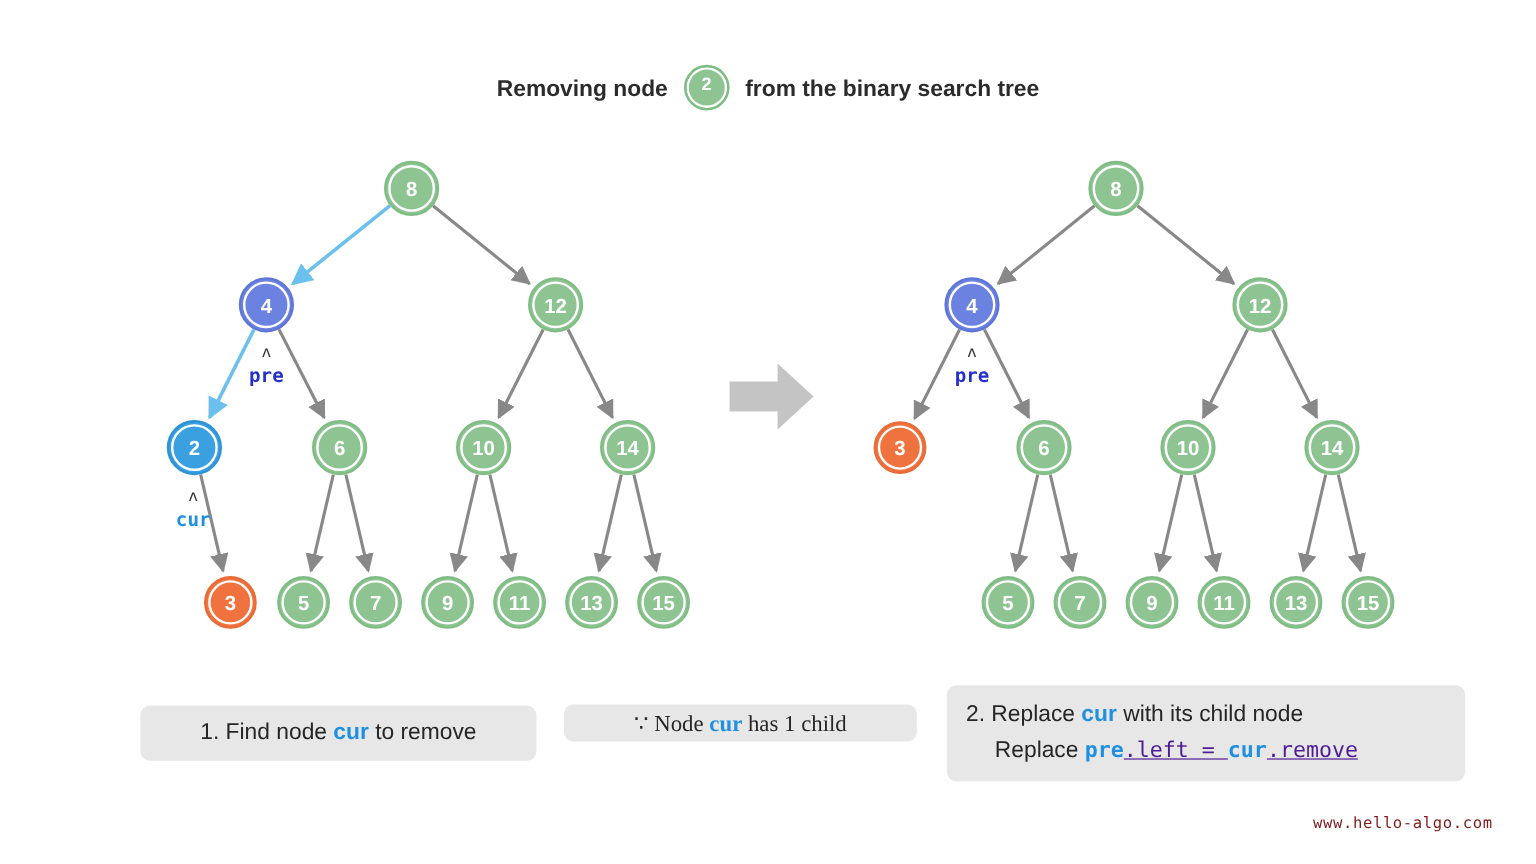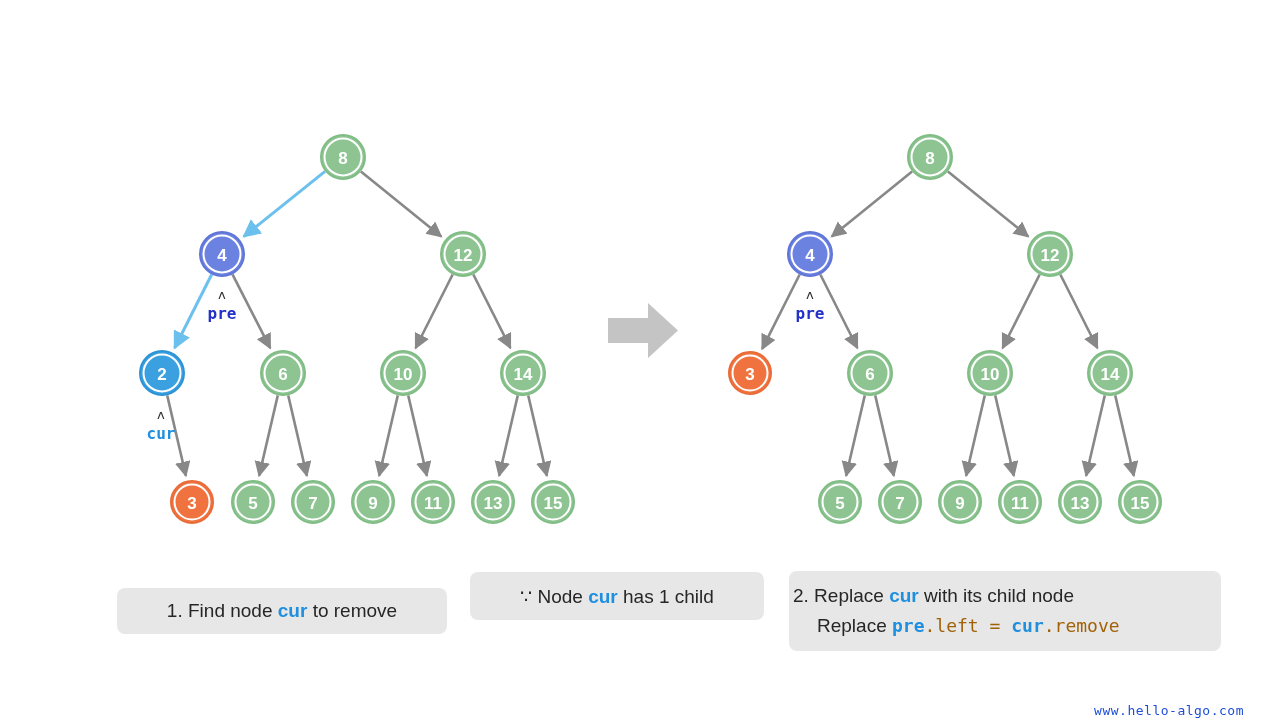--- a/index.html
+++ b/index.html
@@ -54,47 +54,52 @@
     position:absolute;
     background:#e7e7e7;border-radius:8px;
     color:#262626;
     display:flex;align-items:center;justify-content:center;
     font-size:19px;
     white-space:nowrap;
   }
   .capbox .kw{color:#1f8fe0;font-weight:bold;}
   .capbox .mono{
     font-family:"DejaVu Sans Mono","Liberation Mono",monospace;
-    color:#a16207;font-size:18px;
+    color:#4c1d95;font-size:18px;text-decoration:underline;
   }
   .capbox .kwm{
     font-family:"DejaVu Sans Mono","Liberation Mono",monospace;
     color:#1f8fe0;font-weight:bold;font-size:18px;
   }
   #cap1{left:117px;top:588px;width:330px;height:46px;}
-  #cap2{left:470px;top:572px;width:294px;height:48px;}
+  #cap2{left:470px;top:587px;width:294px;height:31px;font-family:Liberation Serif, serif;}
   #cap3{
     left:789px;top:571px;width:432px;height:80px;
     flex-direction:column;align-items:flex-start;justify-content:center;
-    padding-left:4px;box-sizing:border-box;
+    padding-left:16px;box-sizing:border-box;
   }
   #cap3 .line{line-height:30px;}
   #cap3 .line2{padding-left:24px;}
 
   .watermark{
-    position:absolute;right:36px;bottom:2px;
-    font-family:"DejaVu Sans Mono","Liberation Mono",monospace;
-    font-size:13px;color:#1d4ed8;letter-spacing:.5px;
+    position:absolute;right:36px;bottom:26px;
+    font-family:"DejaVu Sans Mono","Liberation Mono",monospace;
+    font-size:13px;color:#7f1d1d;letter-spacing:.5px;
   }
 </style>
 </head>
 <body>
 
 <div id="stage">
 
+  <div class="title">
+    <span class="tw">Removing node</span>
+    <span class="tnode">2</span>
+    <span class="tw">from the binary search tree</span>
+  </div>
 
   <svg class="tree" id="tree-svg" viewBox="0 0 1280 720" xmlns="http://www.w3.org/2000/svg">
     <defs>
       <marker id="ah-gray" markerWidth="7" markerHeight="7" refX="5.4" refY="3" orient="auto" markerUnits="strokeWidth">
         <path d="M0,0 L6,3 L0,6 z" fill="#888888"></path>
       </marker>
       <marker id="ah-blue" markerWidth="7" markerHeight="7" refX="5.4" refY="3" orient="auto" markerUnits="strokeWidth">
         <path d="M0,0 L6,3 L0,6 z" fill="#6cc0ee"></path>
       </marker>
     </defs>

